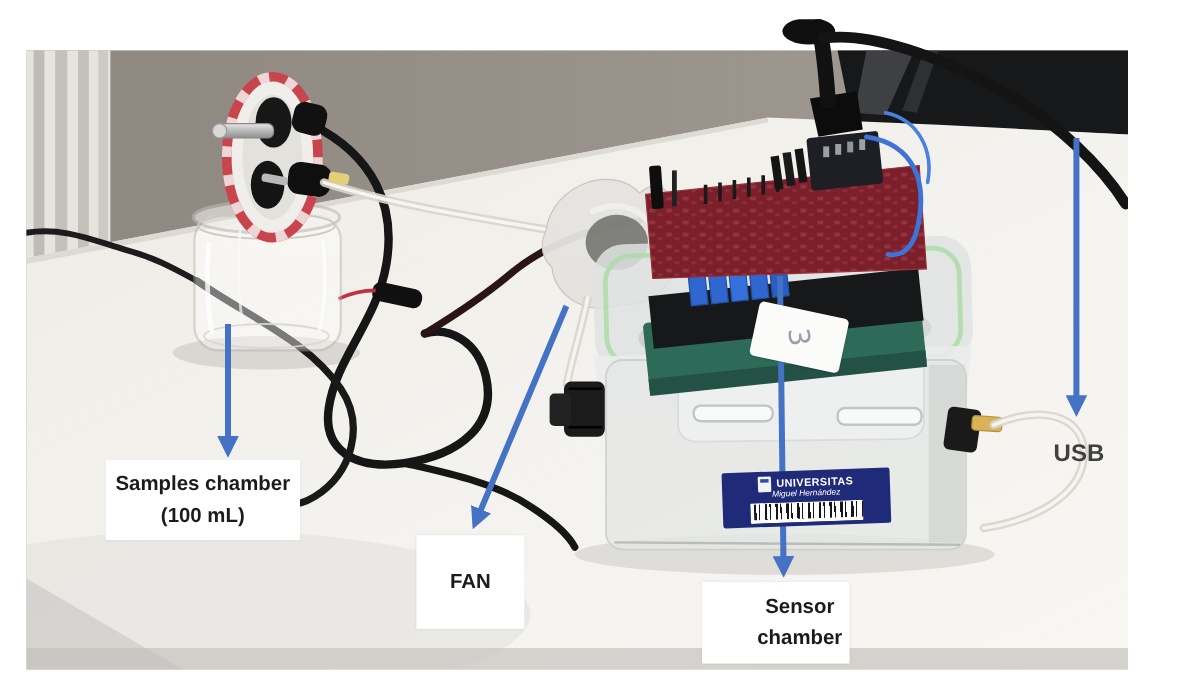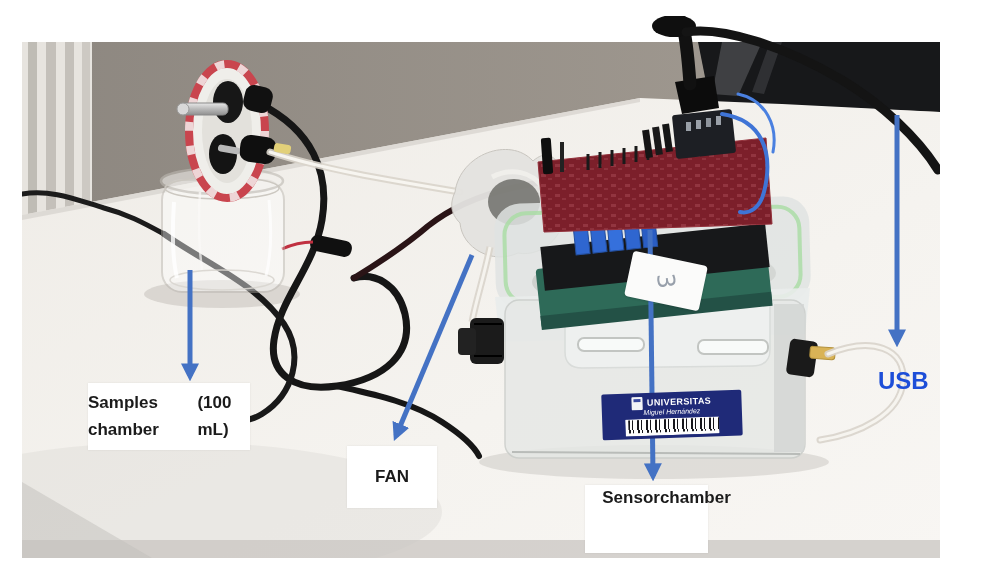--- a/index.html
+++ b/index.html
@@ -1,24 +1,24 @@
 <!DOCTYPE html>
 <html><head>
 <meta charset="utf-8">
 <style>
   html,body{margin:0;padding:0;background:#ffffff;}
   .canvas{position:relative;width:1000px;height:562px;background:#ffffff;overflow:hidden;
           font-family:"Liberation Sans",sans-serif;}
   .figure{position:absolute;left:22px;top:42px;width:918px;height:516px;overflow:visible;}
   .figure svg{position:absolute;left:0;top:-26px;}
-  .label-box{position:absolute;background:#ffffff;display:flex;flex-direction:row;
+  .label-box{position:absolute;background:#ffffff;display:flex;flex-direction:column;
              justify-content:center;align-items:center;color:#1b1b1b;font-weight:bold;
              font-size:17px;line-height:1.55;box-shadow:0 0 2px rgba(0,0,0,0.08);}
-  .label-box.left-align{align-items:flex-start;padding-left:40px;box-sizing:border-box;}
-  .plain-label{position:absolute;color:#1d4ed8;font-weight:bold;font-size:24px;}
+  .label-box.left-align{align-items:center;padding-left:40px;box-sizing:border-box;}
+  .plain-label{position:absolute;color:#404040;font-weight:bold;font-size:20px;}
   .sticker-univ{position:absolute;left:602px;top:392px;width:140px;height:46px;
                 background:#1f2a78;transform:rotate(-2deg);display:flex;flex-direction:column;
                 align-items:center;justify-content:center;color:#fff;border-radius:2px;}
   .sticker-univ .row1{display:flex;align-items:center;gap:4px;}
   .crest{width:11px;height:13px;background:#f2f3f7;border-radius:1px;position:relative;}
   .crest:after{content:"";position:absolute;left:2px;top:2px;width:7px;height:3px;background:#3a4aa0;}
   .univ-line1{font-size:9px;font-weight:bold;letter-spacing:.4px;}
   .univ-line2{font-size:7px;font-style:italic;margin-top:-1px;}
   .barcode{width:94px;height:17px;background:#fdfdfd;margin-top:3px;
            background-image:repeating-linear-gradient(90deg,#15151a 0 2px,transparent 2px 4px,
@@ -233,21 +233,21 @@
   </div>
 
   <div class="sticker-three">
     <span>3</span>
   </div>
 
   <div class="label-box" style="left:88px;top:383px;width:162px;height:67px;">
     <span>Samples chamber</span>
     <span>(100 mL)</span>
   </div>
-  <div class="label-box" style="left:347px;top:446px;width:90px;height:62px;align-items:center;">
+  <div class="label-box" style="left:347px;top:446px;width:90px;height:78px;align-items:center;">
     <span>FAN</span>
   </div>
   <div class="label-box left-align" style="left:585px;top:485px;width:123px;height:68px;">
     <span>Sensor</span>
     <span>chamber</span>
   </div>
   <div class="plain-label" style="left:878px;top:367px;">
     <span>USB</span>
   </div>
 </div>

